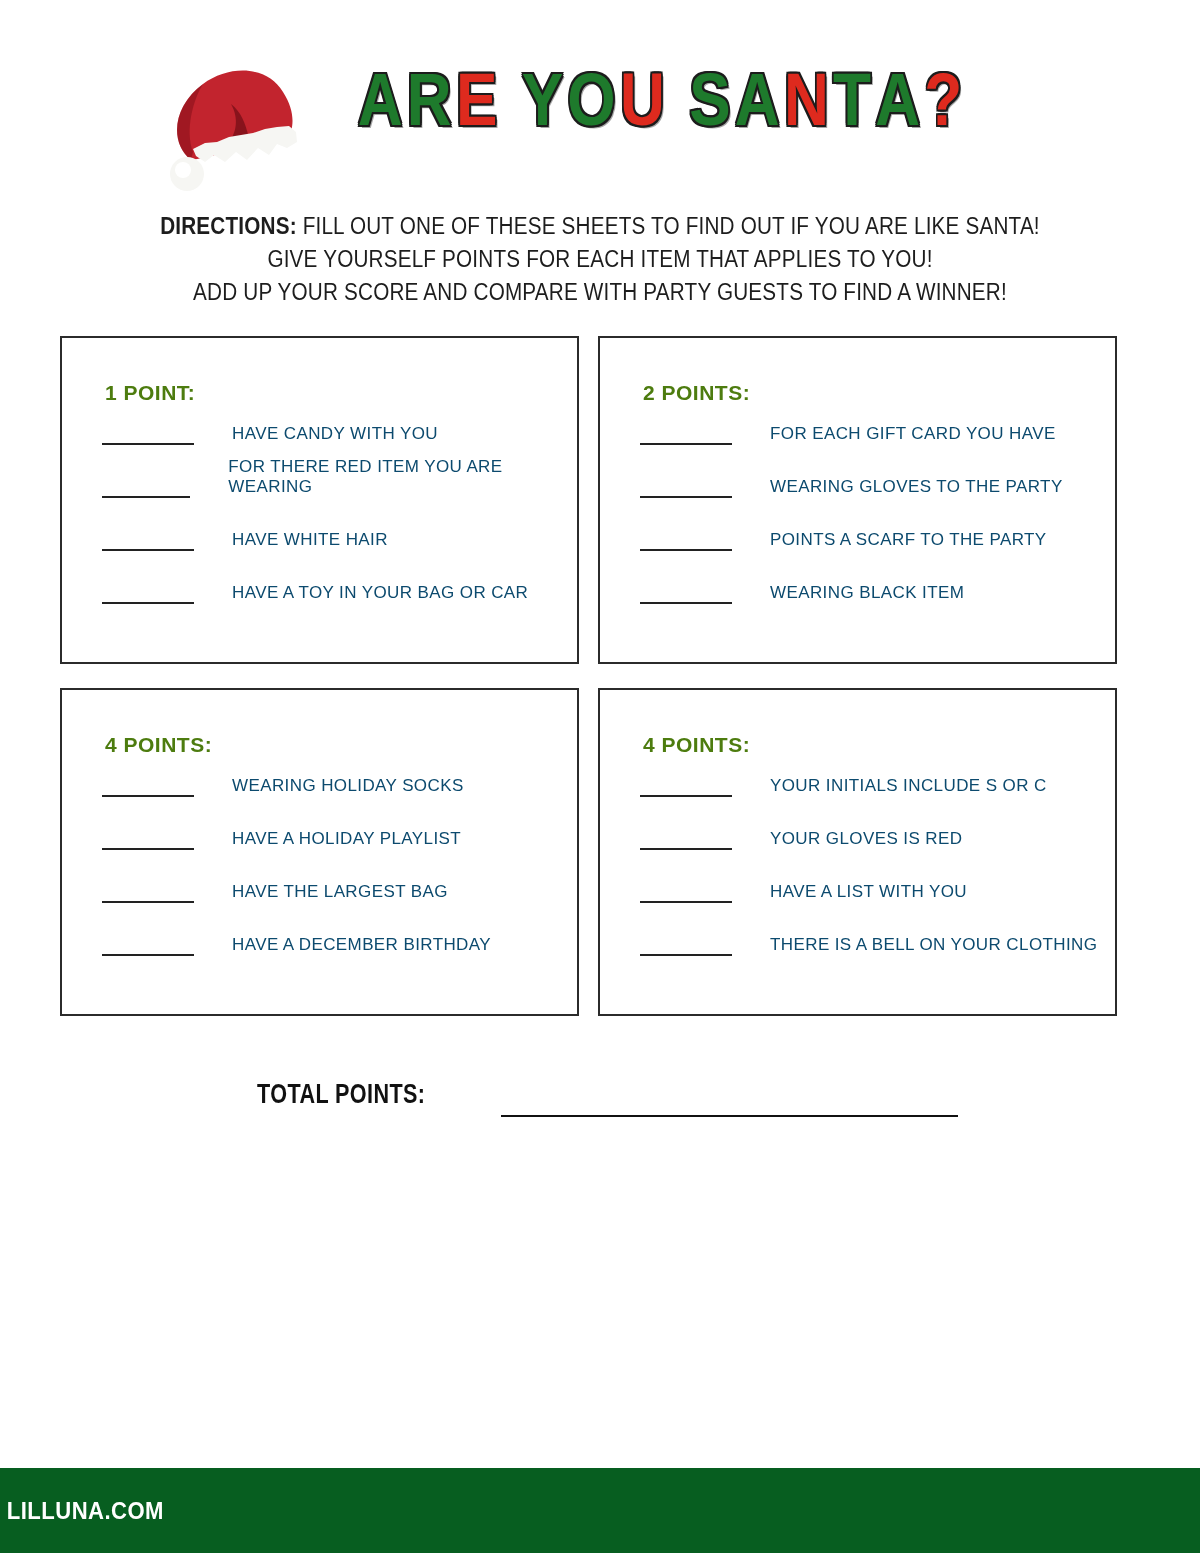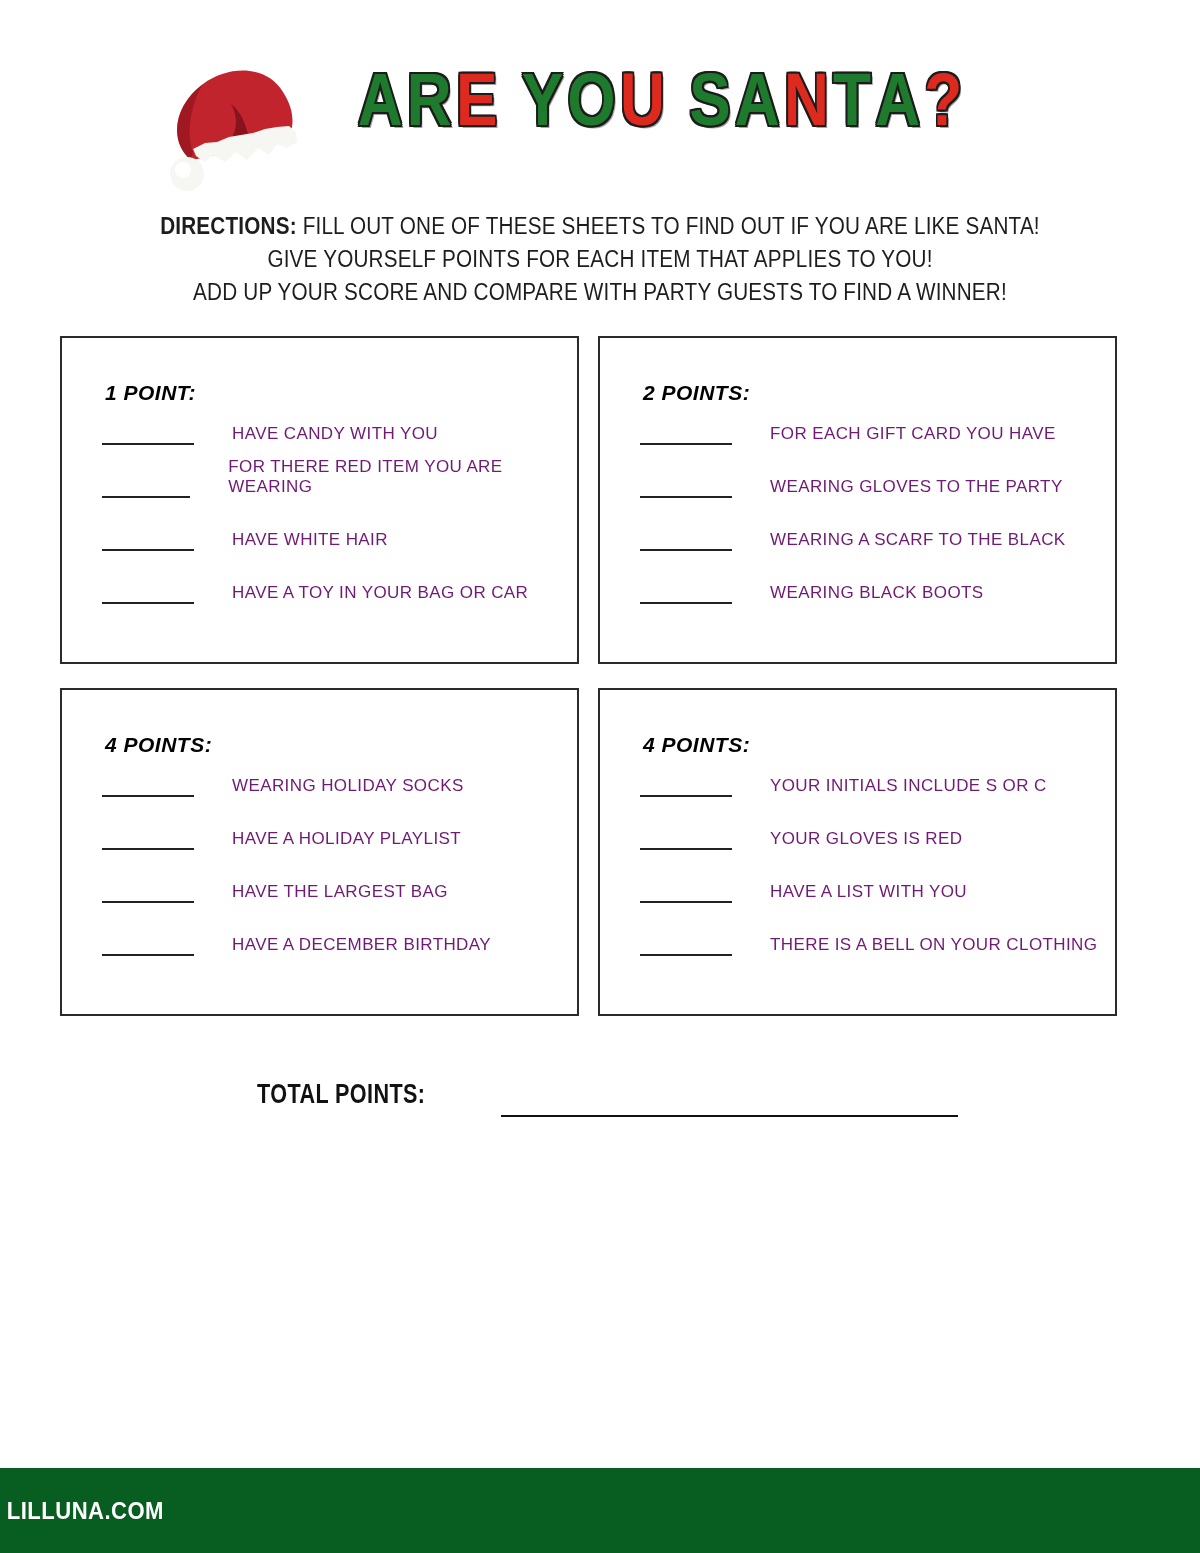--- a/index.html
+++ b/index.html
@@ -49,31 +49,31 @@
     position:absolute;left:60px;top:336px;
     display:grid;grid-template-columns:519px 519px;
     column-gap:19px;row-gap:24px;
   }
   .box{
     height:328px;border:2px solid #2b2b2b;background:#fff;
     padding-top:40px;
   }
   .box h2{
     margin-left:43px;font-size:21px;font-weight:bold;
-    color:#000000;letter-spacing:0.5px;line-height:30px;font-style:italic;
+    color:#4d7c0f;letter-spacing:0.5px;line-height:30px;
   }
   .items{margin-left:40px;margin-top:-16px;}
   .item{display:flex;align-items:flex-end;height:53px;}
   .blank{
     display:inline-block;width:92px;height:20px;
     border-bottom:2px solid #222;
   }
   .item .label{
     margin-left:38px;padding-bottom:1px;
-    font-size:17px;letter-spacing:0.4px;color:#701a75;
+    font-size:17px;letter-spacing:0.4px;color:#0c4a6e;
   }
 
   
   .total{
     position:absolute;left:257px;top:1078px;
     display:flex;align-items:flex-end;
   }
   .total .tlabel{
     font-size:27px;font-weight:bold;color:#111;line-height:32px;
     letter-spacing:0.5px;white-space:nowrap;
@@ -155,25 +155,25 @@
         <div class="item">
             <span class="blank"></span>
             <span class="label">FOR EACH GIFT CARD YOU HAVE</span>
           </div>
         <div class="item">
             <span class="blank"></span>
             <span class="label">WEARING GLOVES TO THE PARTY</span>
           </div>
         <div class="item">
             <span class="blank"></span>
-            <span class="label">WEARING A SCARF TO THE BLACK</span>
-          </div>
-        <div class="item">
-            <span class="blank"></span>
-            <span class="label">WEARING BLACK BOOTS</span>
+            <span class="label">POINTS A SCARF TO THE PARTY</span>
+          </div>
+        <div class="item">
+            <span class="blank"></span>
+            <span class="label">WEARING BLACK ITEM</span>
           </div>
       </div>
     </section>
 
     <section class="box">
       <h2>4 POINTS:</h2>
       <div class="items">
         <div class="item">
             <span class="blank"></span>
             <span class="label">WEARING HOLIDAY SOCKS</span>

